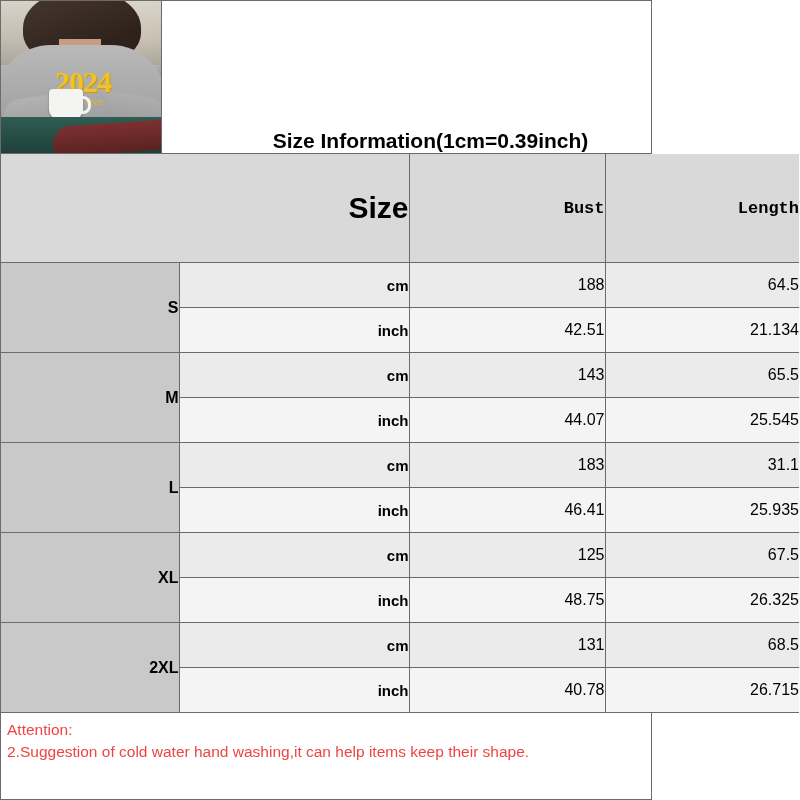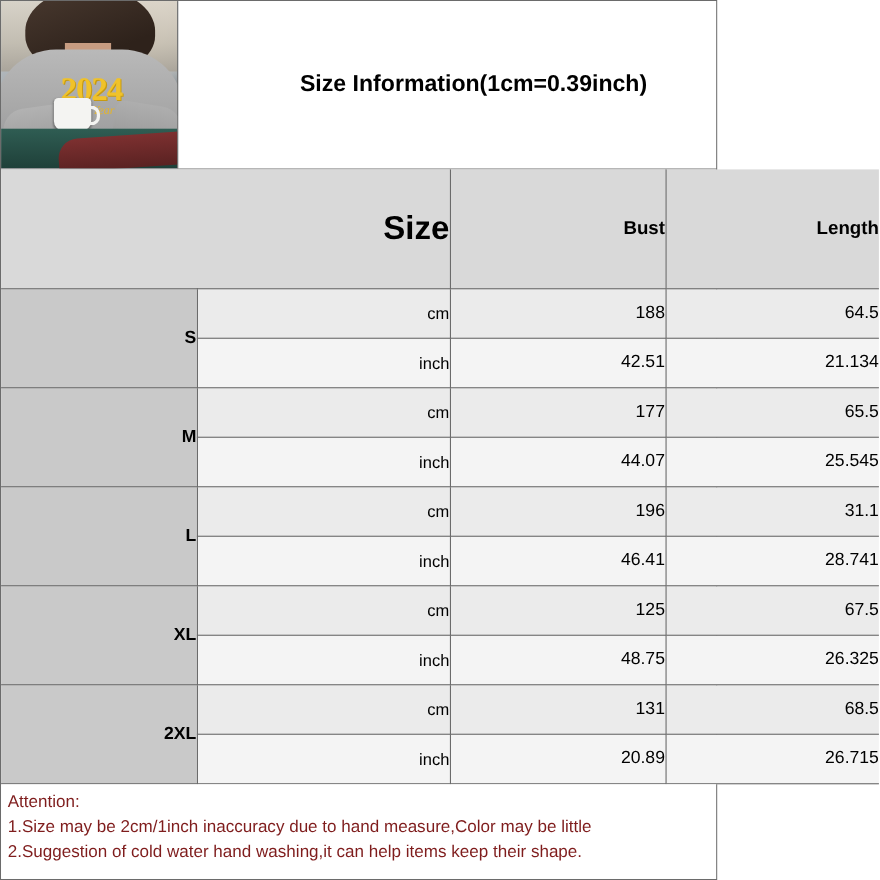--- a/index.html
+++ b/index.html
@@ -142,21 +142,21 @@
     left: 52px; right: -10px; bottom: 0;
     height: 30px;
     background: linear-gradient(180deg, #7d3030 0%, #5a2222 100%);
     transform: rotate(-4deg);
     border-radius: 18px 0 0 0;
   }
 
   .header-title-cell {
     flex: 1 1 auto;
     display: flex;
-    align-items: center;
+    align-items: flex-end;
     justify-content: center;
     background: #ffffff;
     padding-left: 48px;
   }
   .header-title {
     font-size: 21px;
     font-weight: bold;
     color: #000;
   }
 
@@ -190,32 +190,33 @@
     height: 108px;
     font-weight: bold;
   }
   .head-size-label {
     font-size: 30px;
     font-weight: bold;
   }
   .head-metric-label {
     font-size: 17px;
     font-weight: bold;
+    font-family: Liberation Mono, monospace;
   }
 
   .size-cell {
     background: #c9c9c9;
     font-size: 16px;
     font-weight: bold;
     height: 88px;
   }
   .unit-cell {
     background: #ebebeb;
     font-size: 15px;
-    font-weight: normal;
+    font-weight: bold;
     height: 44px;
   }
   .unit-cell.alt {
     background: #f4f4f4;
     margin-left: 16px;
   }
   .value-cell {
     background: #ebebeb;
     font-size: 16px;
     height: 44px;
@@ -227,21 +228,21 @@
   
   .attention {
     flex: 1 1 auto;
     background: #ffffff;
     padding: 6px 6px 0 6px;
     box-sizing: border-box;
   }
   .attention-line {
     font-size: 15.5px;
     line-height: 1.45;
-    color: #7f1d1d;
+    color: #ef4444;
     white-space: nowrap;
   }
 </style>
 </head>
 <body>
 
 <div class="sheet">
 
   <div class="header-row">
     <div class="product-photo">
@@ -291,39 +292,39 @@
       </tr>
       <tr>
         <td class="unit-cell alt">inch</td>
         <td class="value-cell alt">42.51</td>
         <td class="value-cell alt">21.134</td>
       </tr>
 
       <tr>
         <td class="size-cell" rowspan="2">M</td>
         <td class="unit-cell">cm</td>
-        <td class="value-cell">177</td>
+        <td class="value-cell">143</td>
         <td class="value-cell">65.5</td>
       </tr>
       <tr>
         <td class="unit-cell alt">inch</td>
         <td class="value-cell alt">44.07</td>
         <td class="value-cell alt">25.545</td>
       </tr>
 
       <tr>
         <td class="size-cell" rowspan="2">L</td>
         <td class="unit-cell">cm</td>
-        <td class="value-cell">196</td>
+        <td class="value-cell">183</td>
         <td class="value-cell">31.1</td>
       </tr>
       <tr>
         <td class="unit-cell alt">inch</td>
         <td class="value-cell alt">46.41</td>
-        <td class="value-cell alt">28.741</td>
+        <td class="value-cell alt">25.935</td>
       </tr>
 
       <tr>
         <td class="size-cell" rowspan="2">XL</td>
         <td class="unit-cell">cm</td>
         <td class="value-cell">125</td>
         <td class="value-cell">67.5</td>
       </tr>
       <tr>
         <td class="unit-cell alt">inch</td>
@@ -332,25 +333,24 @@
       </tr>
 
       <tr>
         <td class="size-cell" rowspan="2">2XL</td>
         <td class="unit-cell">cm</td>
         <td class="value-cell">131</td>
         <td class="value-cell">68.5</td>
       </tr>
       <tr>
         <td class="unit-cell alt">inch</td>
-        <td class="value-cell alt">20.89</td>
+        <td class="value-cell alt">40.78</td>
         <td class="value-cell alt">26.715</td>
       </tr>
     </tbody>
   </table>
 
   <div class="attention">
     <div class="attention-line">Attention:</div>
-    <div class="attention-line">1.Size may be 2cm/1inch inaccuracy due to hand measure,Color may be little</div>
     <div class="attention-line">2.Suggestion of cold water hand washing,it can help items keep their shape.</div>
   </div>
 
 </div>
 
 </body></html>

